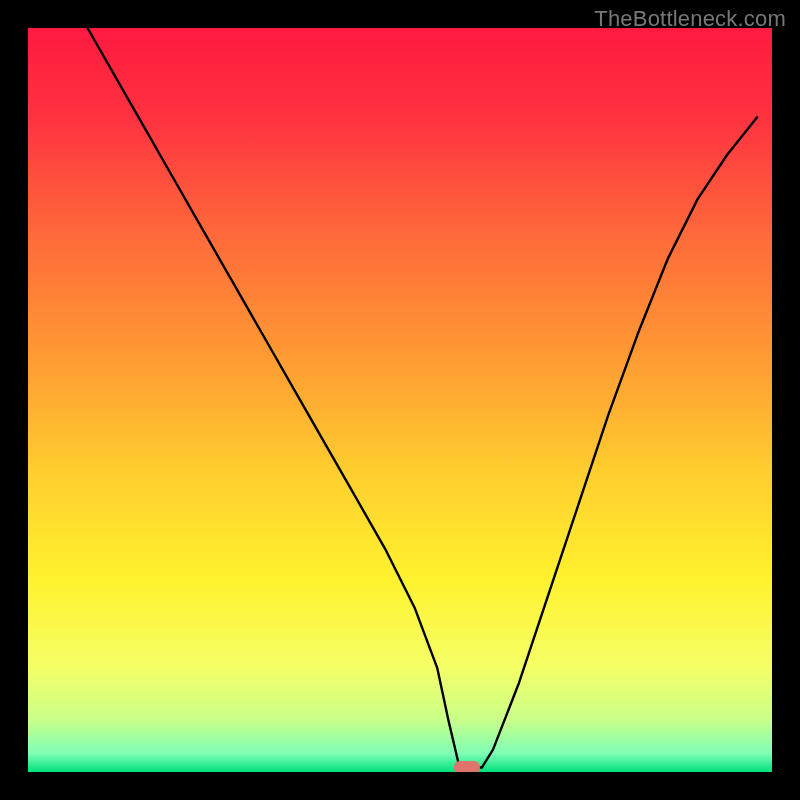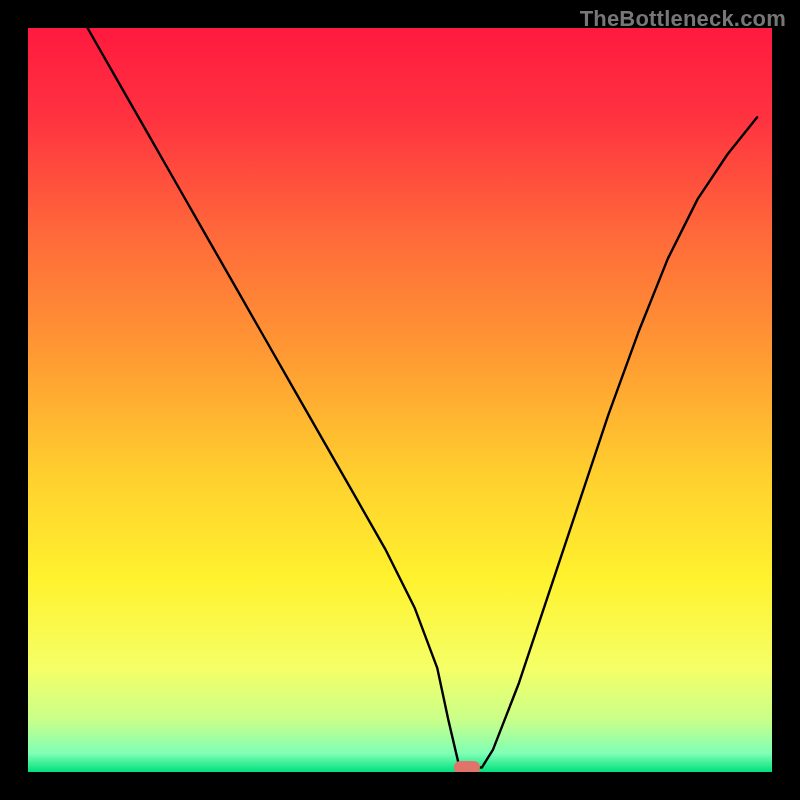--- a/index.html
+++ b/index.html
@@ -16,21 +16,21 @@
     width: 800px;
     height: 800px;
     background: #000;
   }
   .watermark {
     position: absolute;
     top: 6px;
     right: 14px;
     color: #777;
     font-size: 22px;
-    font-weight: 700;
+    font-weight: 400;
     letter-spacing: 0.2px;
     z-index: 10;
     user-select: none;
   }
   .plot-wrap {
     position: absolute;
     left: 28px;
     top: 28px;
     width: 744px;   
     height: 744px;

